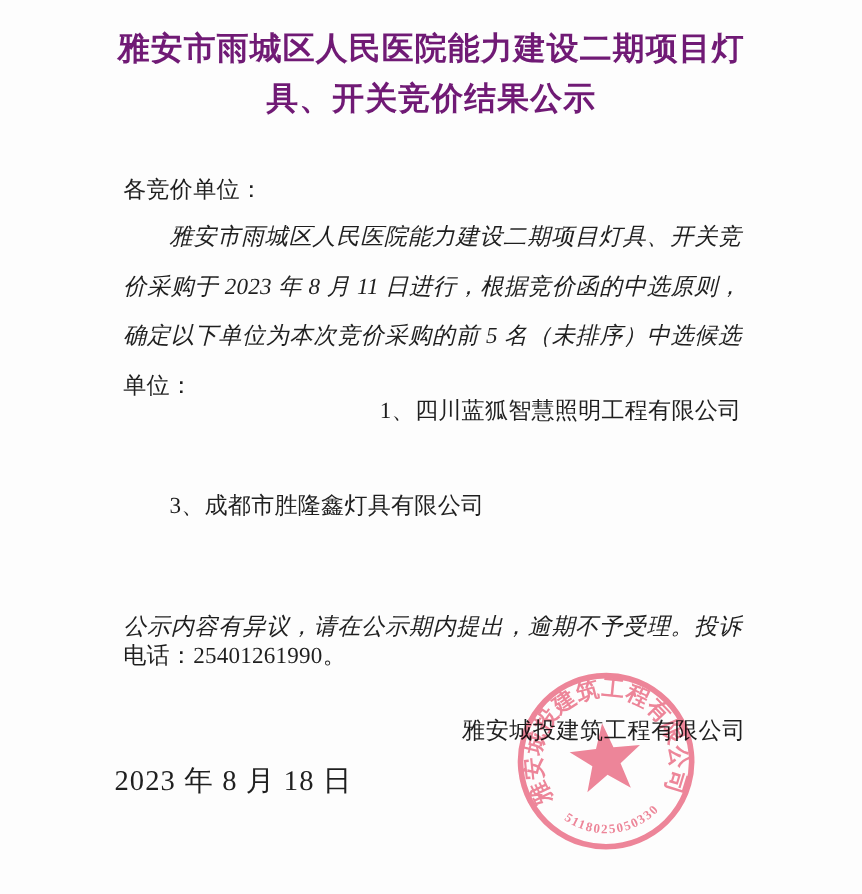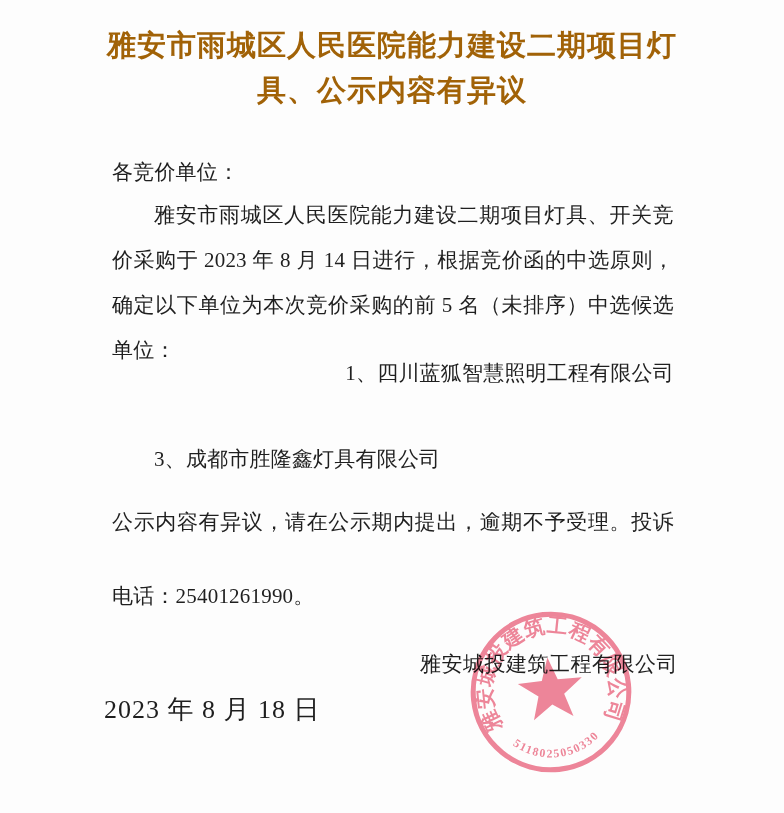--- a/index.html
+++ b/index.html
@@ -11,40 +11,40 @@
     overflow:hidden;
     font-family:"Liberation Serif","DejaVu Serif",serif;
     color:#1f1f1f;
   }
   .title {
     position:absolute; top:23px; left:0; right:0;
     text-align:center;
     font-family:"Liberation Sans","DejaVu Sans",sans-serif;
     font-weight:bold;
     font-size:29px; line-height:45px; letter-spacing:1px;
-    color:#a16207;
+    color:#701a75;
   }
   .bodyline {
     position:absolute; left:112px; width:562px;
     font-size:21px; line-height:45px;
     letter-spacing:0.2px;
     white-space:nowrap;
   }
-  .j { text-align:justify; text-align-last:justify; }
+  .j { text-align:justify; text-align-last:justify;font-style:italic; }
   .ind { text-indent:2em; }
   .salutation { top:150px; }
   .p1l1 { top:193px; }
   .p1l2 { top:238px; }
   .p1l3 { top:283px; }
   .p1l4 { top:328px; }
   .bid1 { top:352px; line-height:43px; text-indent:2em;text-align:right; }
   .bid2 { top:395px; line-height:43px; text-indent:2em; }
   .bid3 { top:438px; line-height:43px; text-indent:2em; }
   .p2l1 { top:484px; }
-  .p2l2 { top:500px; }
+  .p2l2 { top:547px; }
   .p2l3 { top:574px; }
   .signature {
     position:absolute; top:648px; left:112px; width:566px;
     font-size:21px; line-height:32px; letter-spacing:0.5px;
     text-align:right; white-space:nowrap;
   }
   .docdate {
     position:absolute; top:694px; left:104px; width:566px;
     font-size:26px; line-height:32px; letter-spacing:1px;
     text-align:left; white-space:nowrap;
@@ -60,27 +60,27 @@
     font-family:"Liberation Serif","DejaVu Serif",serif;
   }
 </style>
 </head>
 <body>
 
 <div class="page">
 
   <div class="title">
     <div>雅安市雨城区人民医院能力建设二期项目灯</div>
-    <div>具、公示内容有异议</div>
+    <div>具、开关竞价结果公示</div>
   </div>
 
   <div class="bodyline salutation">各竞价单位：</div>
 
   <div class="bodyline p1l1 j ind">雅安市雨城区人民医院能力建设二期项目灯具、开关竞</div>
-  <div class="bodyline p1l2 j">价采购于 2023 年 8 月 14 日进行，根据竞价函的中选原则，</div>
+  <div class="bodyline p1l2 j">价采购于 2023 年 8 月 11 日进行，根据竞价函的中选原则，</div>
   <div class="bodyline p1l3 j">确定以下单位为本次竞价采购的前 5 名（未排序）中选候选</div>
   <div class="bodyline p1l4">单位：</div>
 
   <div class="bodyline bid1">1、四川蓝狐智慧照明工程有限公司</div>
   <div class="bodyline bid3">3、成都市胜隆鑫灯具有限公司</div>
 
   <div class="bodyline p2l2 j">公示内容有异议，请在公示期内提出，逾期不予受理。投诉</div>
   <div class="bodyline p2l3">电话：25401261990。</div>
 
   <div class="signature">雅安城投建筑工程有限公司</div>

